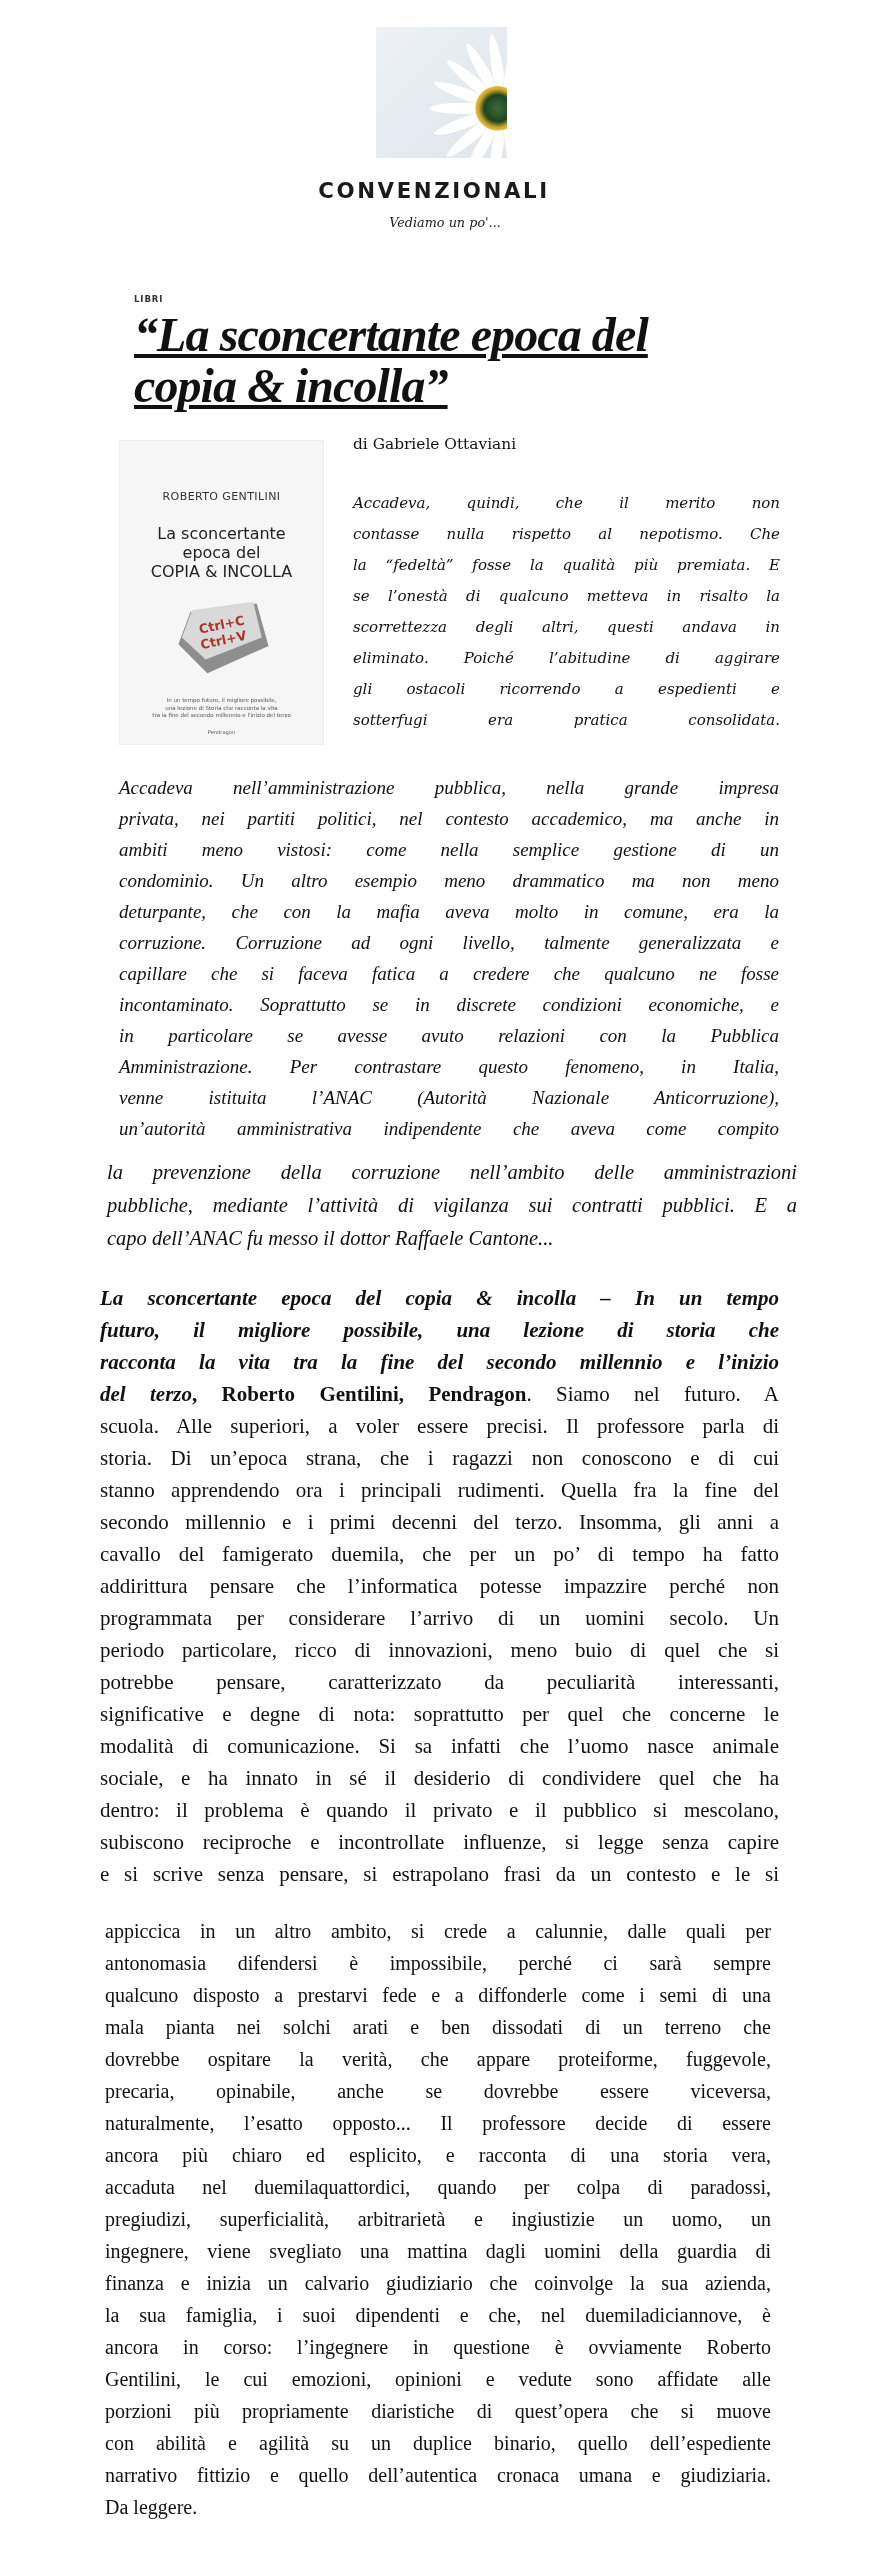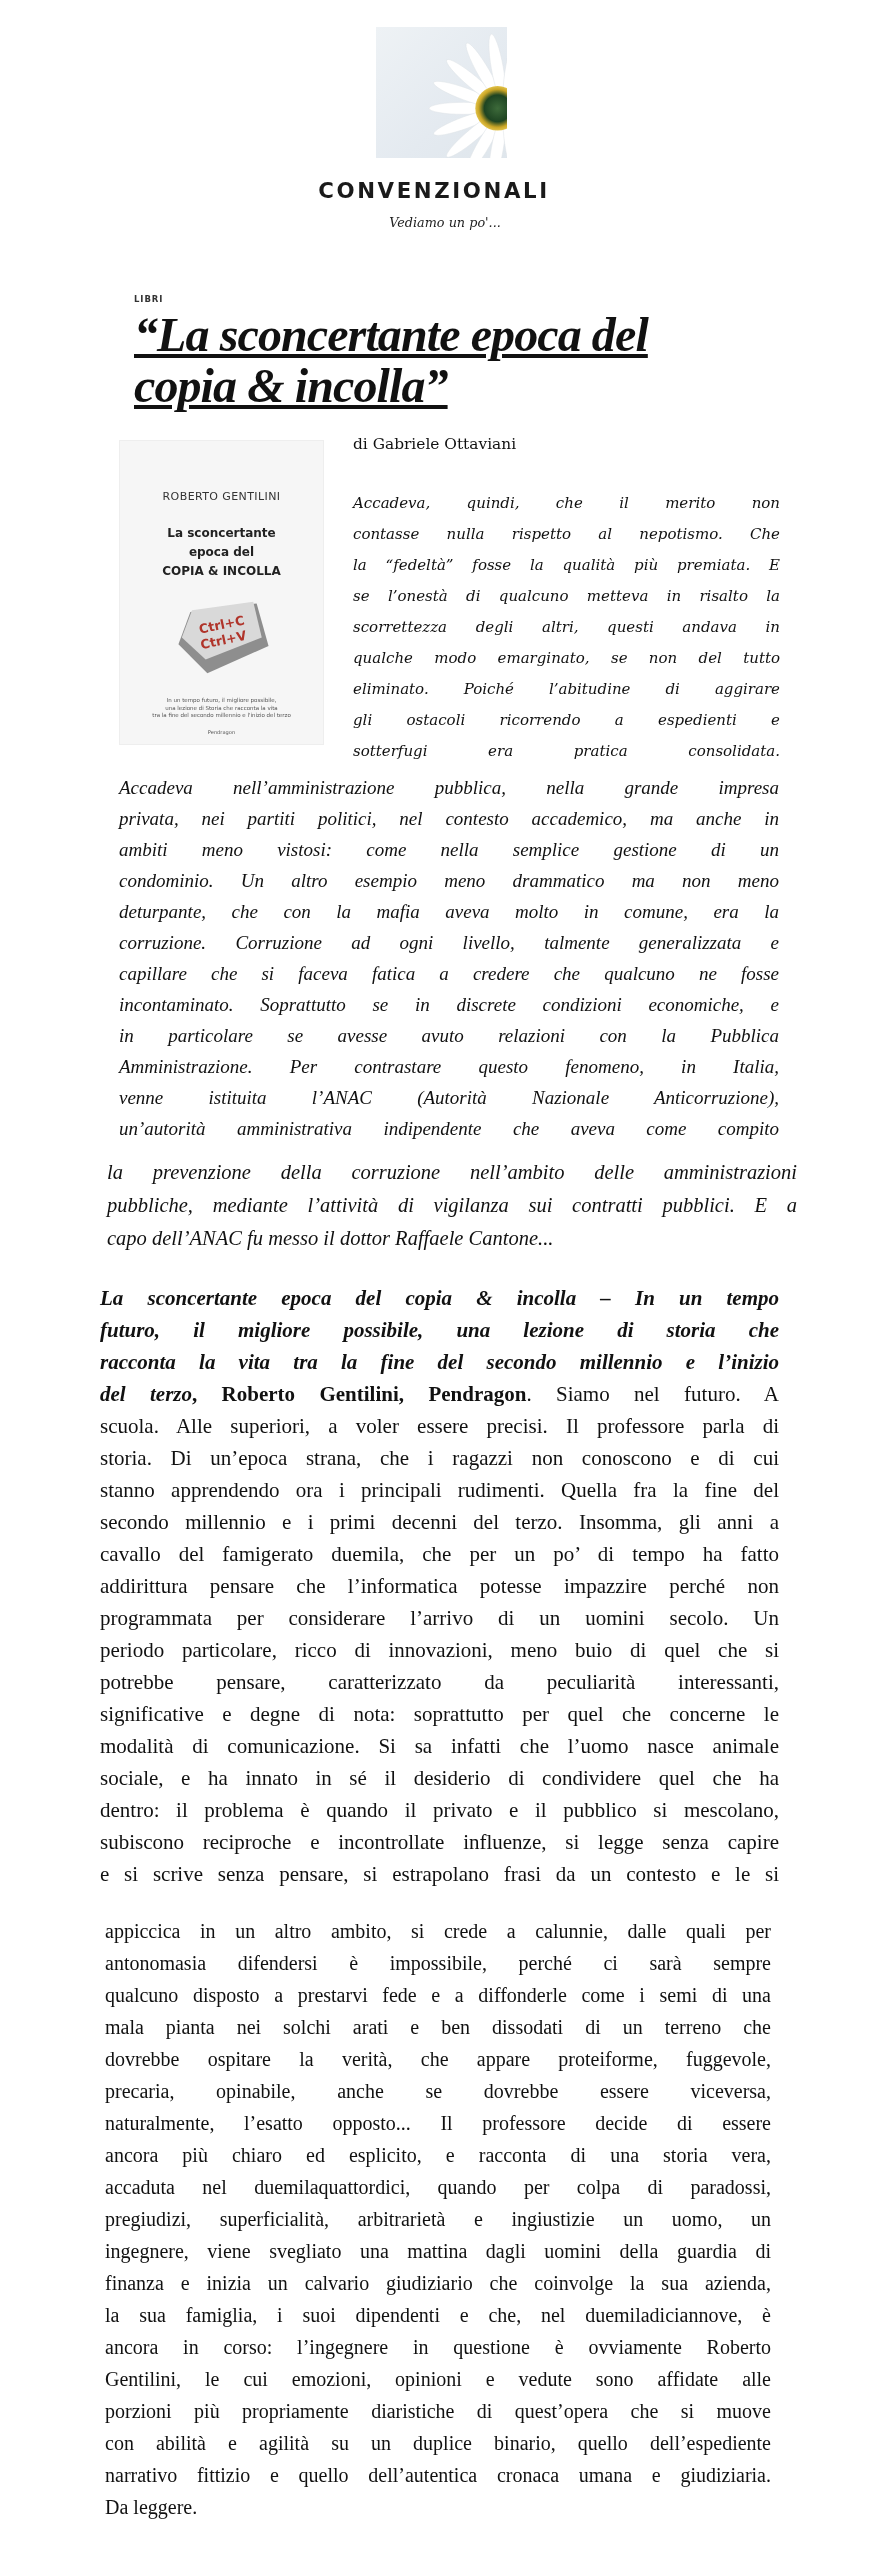--- a/index.html
+++ b/index.html
@@ -5,21 +5,21 @@
     html, body { margin: 0; padding: 0; background: #ffffff; }
     body { width: 890px; height: 2576px; position: relative; overflow: hidden; color: #111; font-family: "DejaVu Serif", serif; }
     .logo-wrap { position: absolute; left: 376px; top: 27px; width: 131px; height: 131px; background: linear-gradient(135deg, #eef2f5 0%, #e4eaf0 60%, #dfe6ec 100%); overflow: hidden; }
     .logo-wrap svg { width: 100%; height: 100%; display: block; }
     .site-name { position: absolute; left: 0; width: 868px; top: 178px; text-align: center; font-family: "DejaVu Sans", sans-serif; font-size: 21.3px; letter-spacing: 2.6px; font-weight: bold; color: #1a1a1a; }
     .tagline { position: absolute; left: 0; width: 890px; top: 215px; text-align: center; font-family: "DejaVu Serif", serif; font-style: italic; font-size: 12.8px; color: #222; }
     .category { position: absolute; left: 134px; top: 294px; font-family: "DejaVu Sans", sans-serif; font-size: 8.5px; letter-spacing: 0.9px; font-weight: bold; color: #333; }
     .title { position: absolute; left: 134px; top: 309px; width: 649px; font-family: "Liberation Serif", serif; font-style: italic; font-weight: bold; font-size: 48px; line-height: 51px; color: #111; letter-spacing: -0.9px; }
     .cover { position: absolute; left: 119px; top: 440px; width: 203px; height: 303px; background: #f6f6f6; border: 0.9px solid #eee; font-family: "DejaVu Sans", sans-serif; text-align: center; }
     .cover .c-author { position: absolute; top: 49px; left: 0; width: 100%; font-size: 11px; color: #333; letter-spacing: 0.4px; }
-    .cover .c-title { position: absolute; top: 83px; left: 0; width: 100%; font-size: 12px; line-height: 19px; font-weight: bold; color: #222; }
+    .cover .c-title { position: absolute; top: 83px; left: 0; width: 100%; font-size: 16px; line-height: 19px; font-weight: normal; color: #222; }
     .cover .c-key { position: absolute; top: 154px; left: 53px; width: 101px; height: 85px; }
     .cover .c-sub { position: absolute; top: 256px; left: 8.5px; width: 186px; font-size: 5.5px; line-height: 7.7px; color: #555; }
     .cover .c-pub { position: absolute; top: 288px; left: 0; width: 100%; font-size: 5.1px; color: #555; }
     .byline { position: absolute; left: 353px; top: 435px; font-family: "DejaVu Serif", serif; font-size: 15.4px; color: #111; }
     .p { position: absolute; font-family: "DejaVu Serif", serif; font-size: 15.5px; line-height: 31px; text-align: justify; text-align-last: justify; color: #111; }
     .p .ln { display: block; white-space: nowrap; }
     .it { font-style: italic; }
     .cond { font-family: "Liberation Serif", serif; font-size: 19px; }
     .last { text-align-last: left; }
     .bold { font-weight: bold; }
@@ -87,21 +87,20 @@
 </div>
 
 <div class="byline">di Gabriele Ottaviani</div>
 
 <div class="p it" id="q-right" style="left:353px; top:488px; width:427px; font-size:15px;">
     <span class="ln" style="text-align: justify; text-align-last: justify; white-space: normal;">Accadeva, quindi, che il merito non</span>
     <span class="ln" style="text-align: justify; text-align-last: justify; white-space: normal;">contasse nulla rispetto al nepotismo. Che</span>
     <span class="ln" style="text-align: justify; text-align-last: justify; white-space: normal;">la “fedeltà” fosse la qualità più premiata. E</span>
     <span class="ln" style="text-align: justify; text-align-last: justify; white-space: normal;">se l’onestà di qualcuno metteva in risalto la</span>
     <span class="ln" style="text-align: justify; text-align-last: justify; white-space: normal;">scorrettezza degli altri, questi andava in</span>
-    <span class="ln" style="text-align: justify; text-align-last: justify; white-space: normal;">qualche modo emarginato, se non del tutto</span>
     <span class="ln" style="text-align: justify; text-align-last: justify; white-space: normal;">eliminato. Poiché l’abitudine di aggirare</span>
     <span class="ln" style="text-align: justify; text-align-last: justify; white-space: normal;">gli ostacoli ricorrendo a espedienti e</span>
     <span class="ln" style="text-align: justify; text-align-last: justify; white-space: normal;">sotterfugi era pratica consolidata.</span>
   </div>
 
 <div class="p it cond" id="q-full" style="left:119px; top:772px; width:660px; line-height:31px; font-size:19px;">
     <span class="ln" style="text-align: justify; text-align-last: justify; white-space: normal;">Accadeva nell’amministrazione pubblica, nella grande impresa</span>
     <span class="ln" style="text-align: justify; text-align-last: justify; white-space: normal;">privata, nei partiti politici, nel contesto accademico, ma anche in</span>
     <span class="ln" style="text-align: justify; text-align-last: justify; white-space: normal;">ambiti meno vistosi: come nella semplice gestione di un</span>
     <span class="ln" style="text-align: justify; text-align-last: justify; white-space: normal;">condominio. Un altro esempio meno drammatico ma non meno</span>

